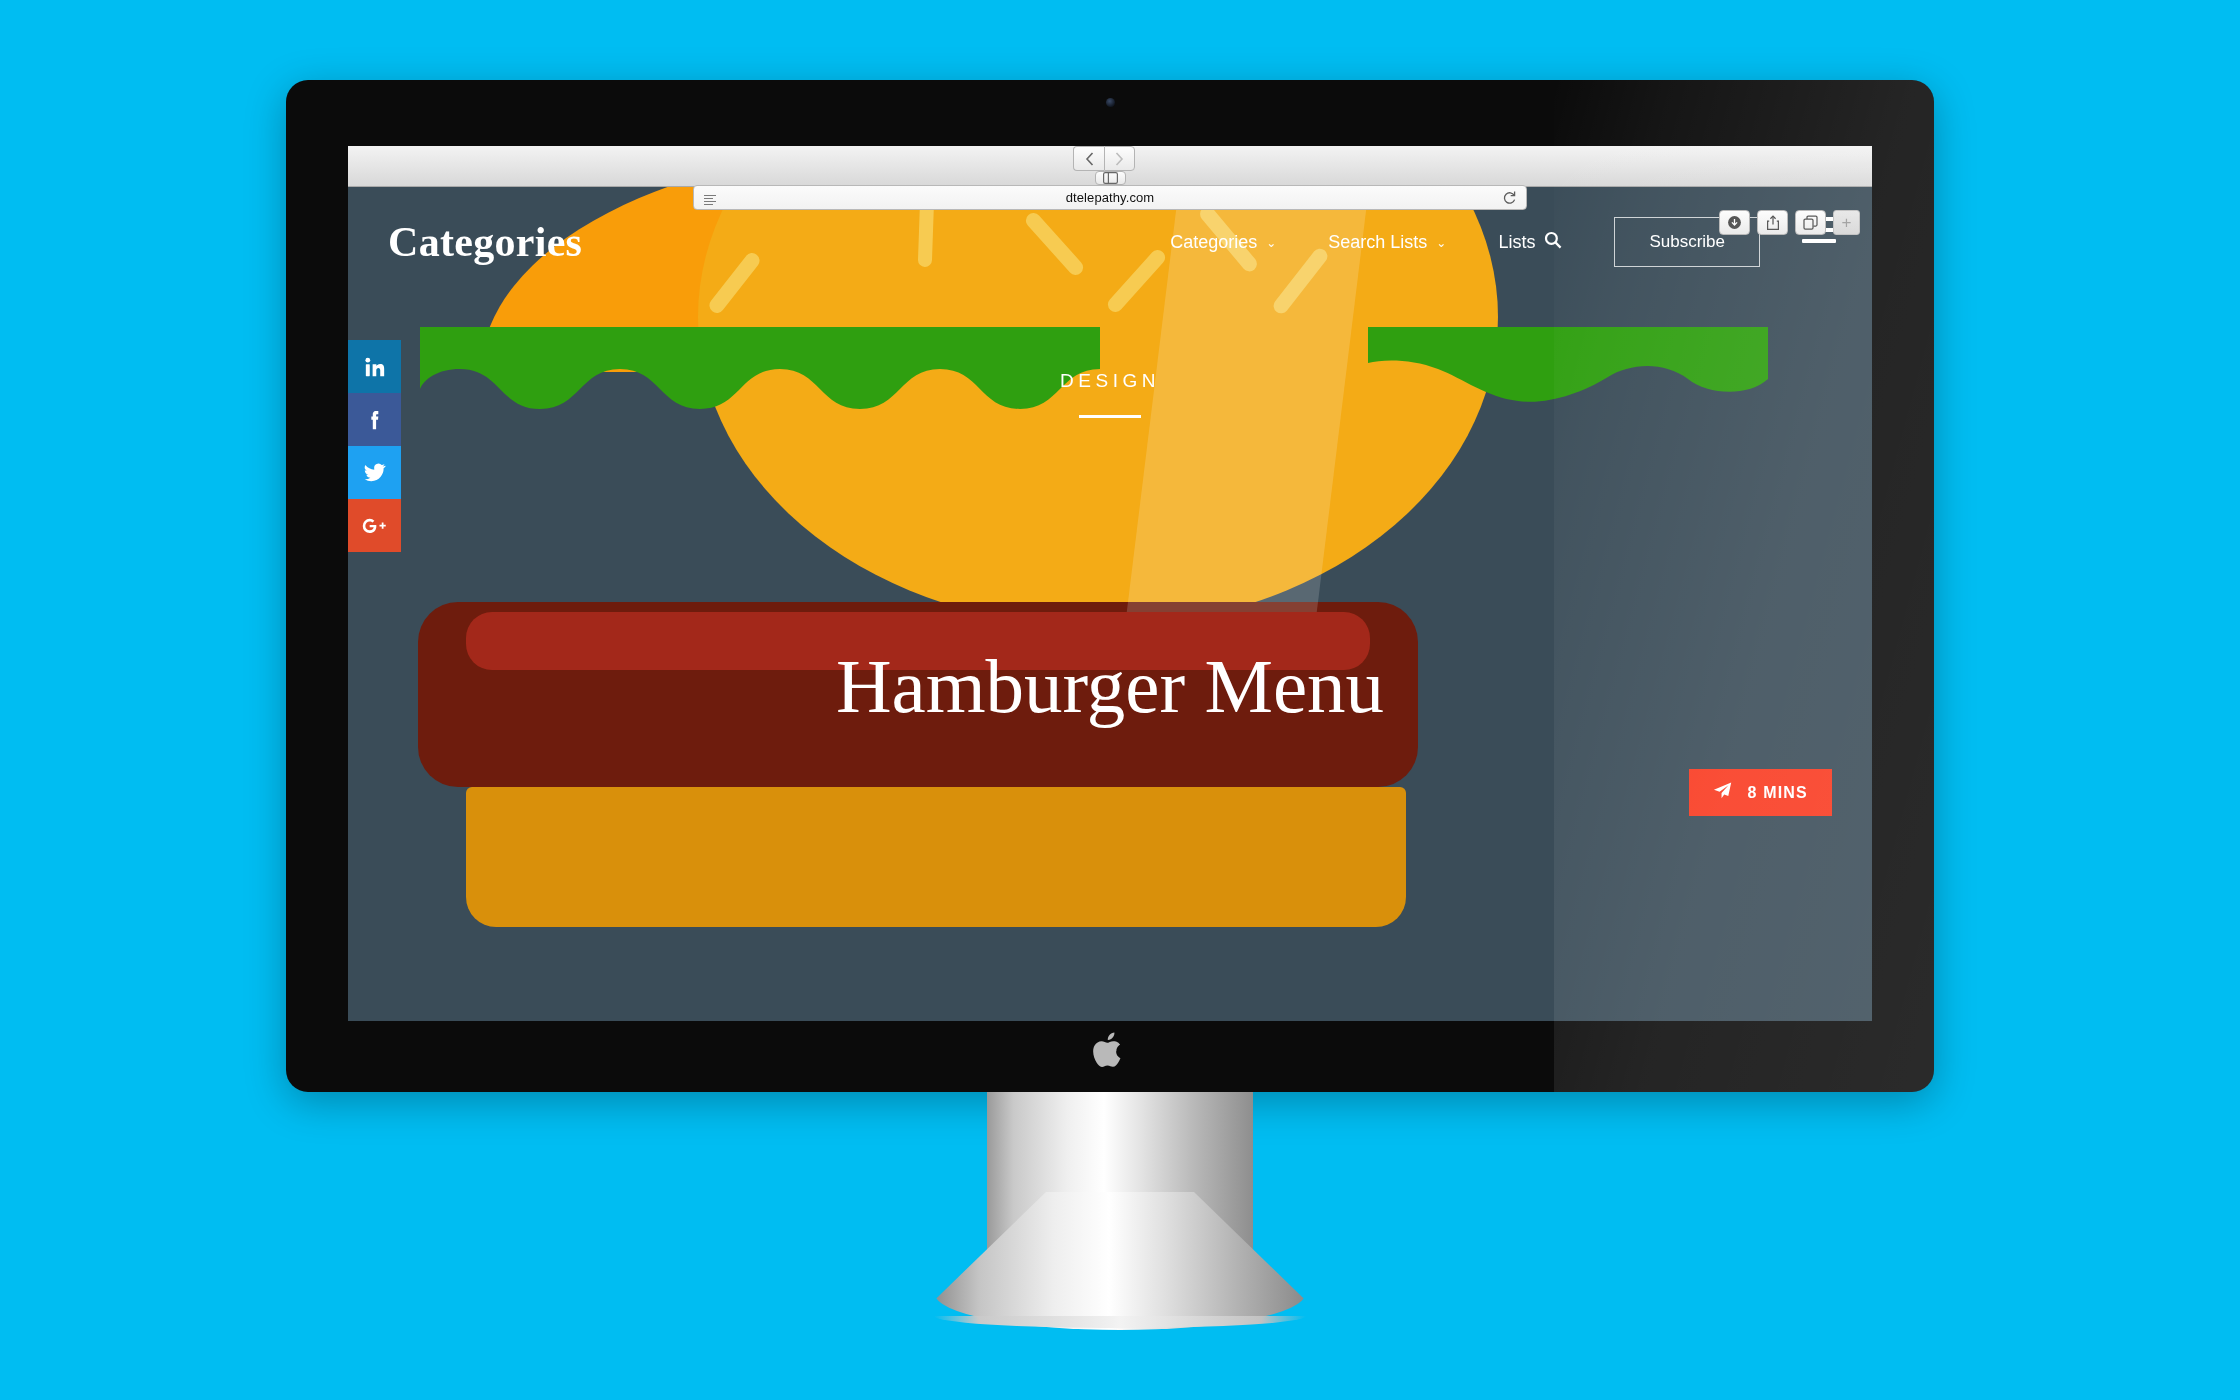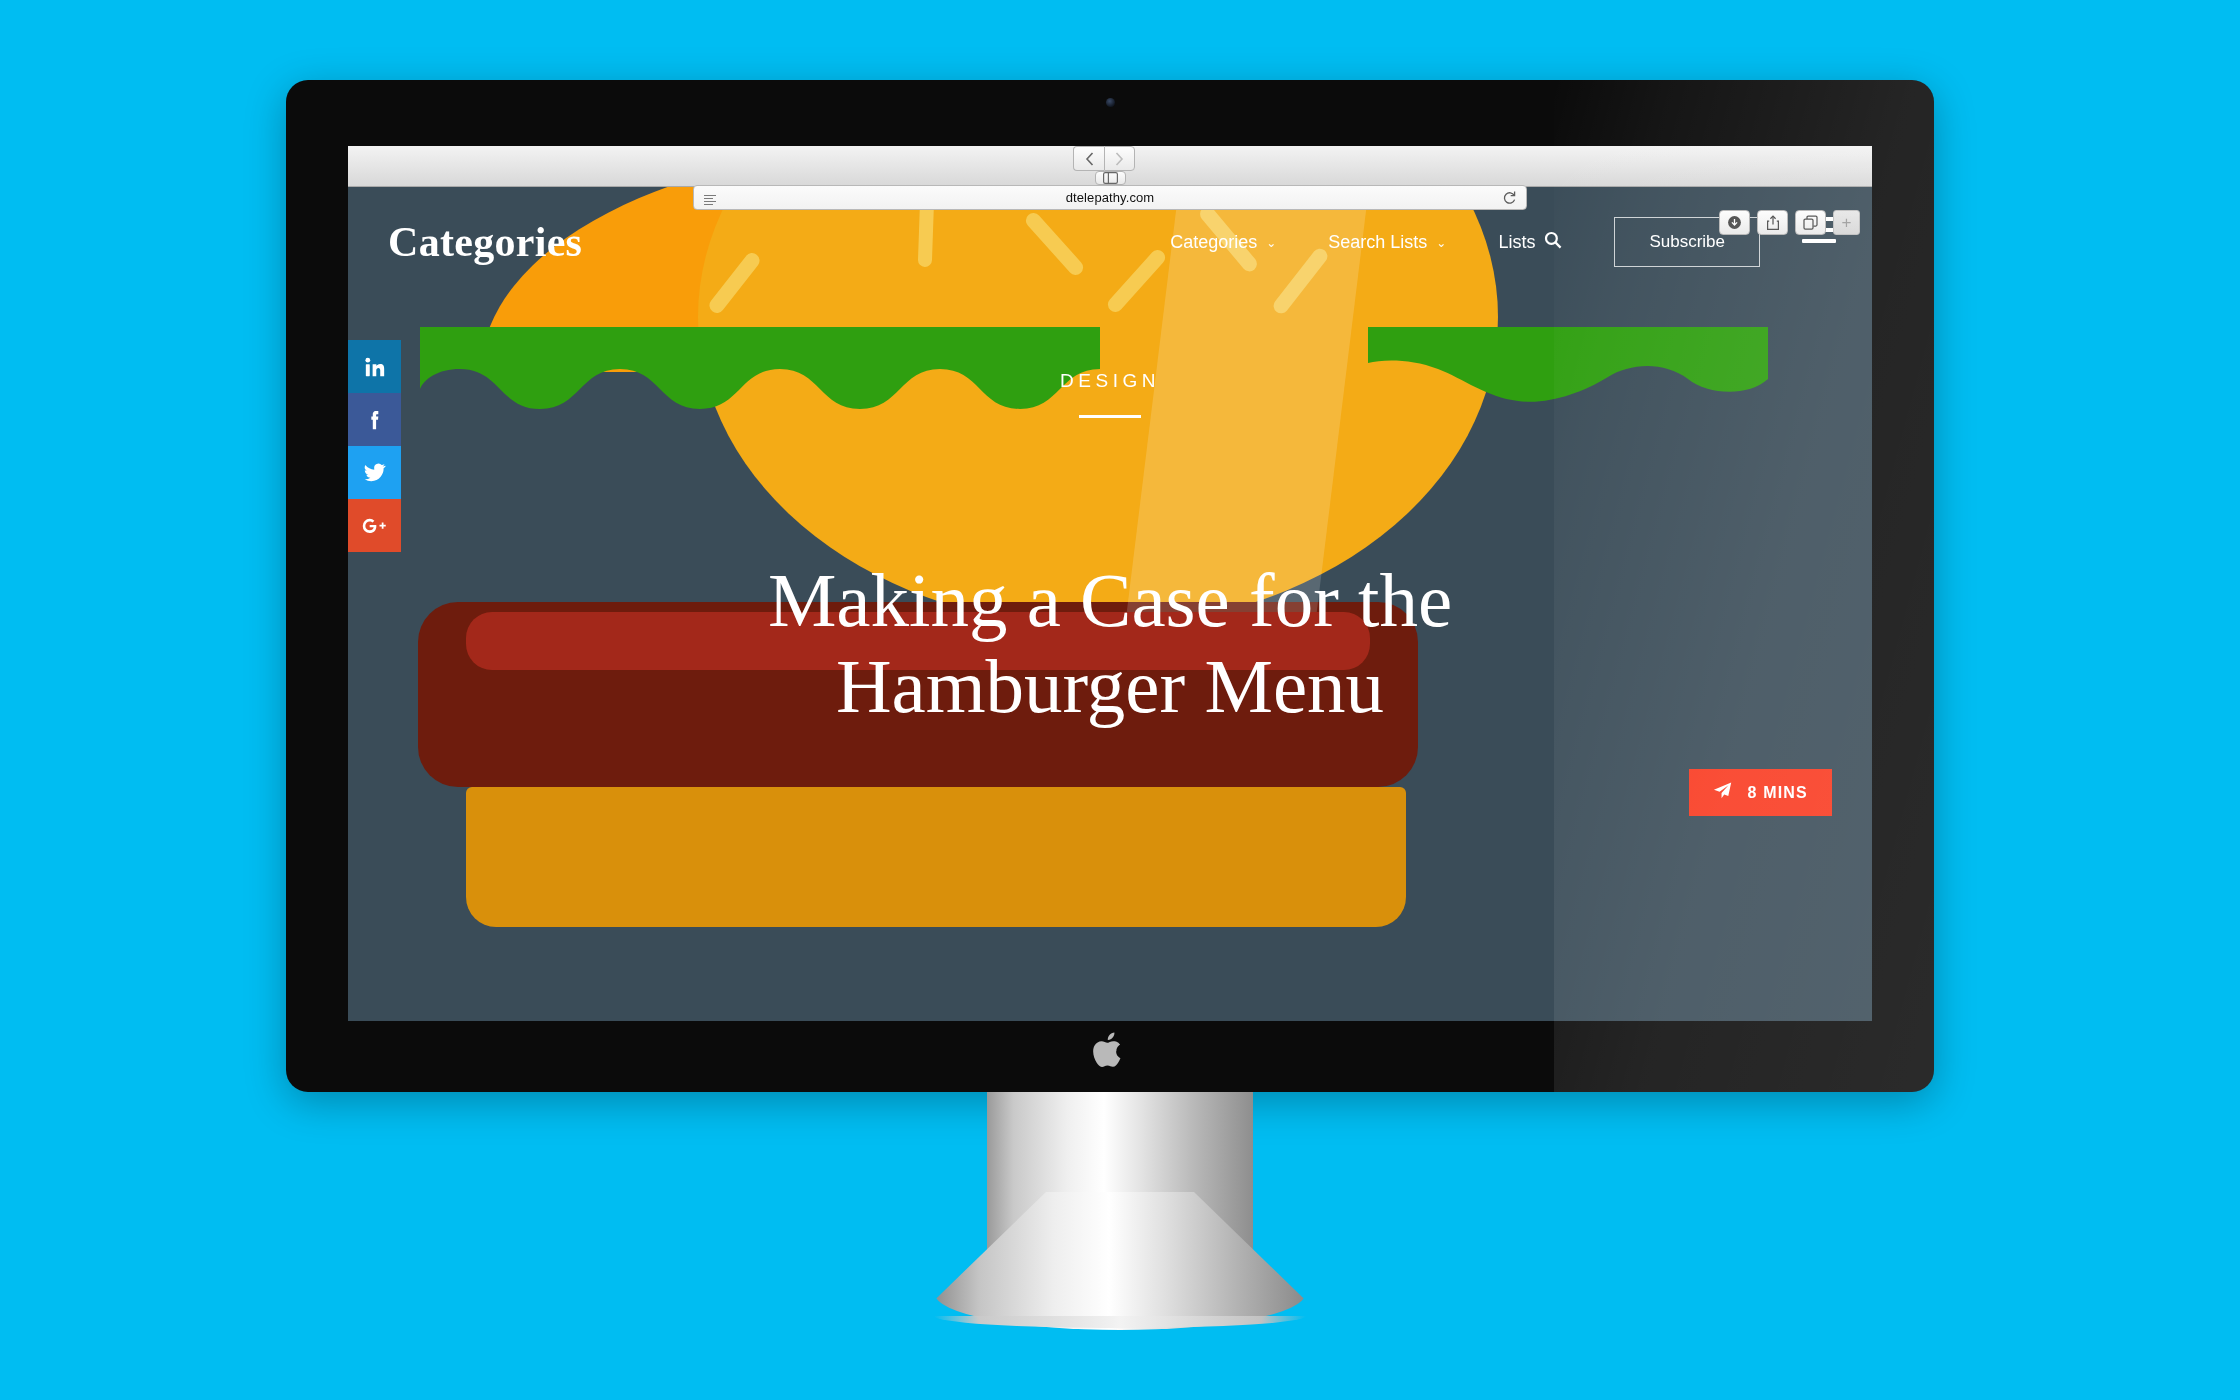--- a/index.html
+++ b/index.html
@@ -449,21 +449,21 @@
               <path d="M9.2 8.7v2.9h4.8c-.2 1.2-1.4 3.6-4.8 3.6-2.9 0-5.2-2.4-5.2-5.3s2.3-5.3 5.2-5.3c1.6 0 2.7.7 3.4 1.3l2.3-2.2A8 8 0 0 0 9.2 1.4 8.3 8.3 0 0 0 .9 9.9a8.3 8.3 0 0 0 8.3 8.5c4.8 0 8-3.4 8-8.2 0-.6 0-1-.1-1.5H9.2z"></path>
               <path d="M25.8 8.5V5.8h-2.1v2.7h-2.7v2.1h2.7v2.7h2.1v-2.7h2.7V8.5h-2.7z"></path>
             </svg>
         </div>
       </div>
 
       <div id="hero">
         <div id="category">DESIGN</div>
         <div id="category-rule"></div>
         <div id="hero-title">
-          <span>Making a Case for the</span><br>
+          <br>
           <span>Hamburger Menu</span>
         </div>
       </div>
 
       <div id="read-badge">
         <span>
           <svg width="19" height="19" viewBox="0 0 24 24" fill="#fff">
               <path d="M23 2 L1.2 11.1 L8.3 13.6 L19.6 5.3 L10.8 15.2 L10.8 21.9 L14.2 17.2 L19.3 19 Z"></path>
             </svg>
         </span>

